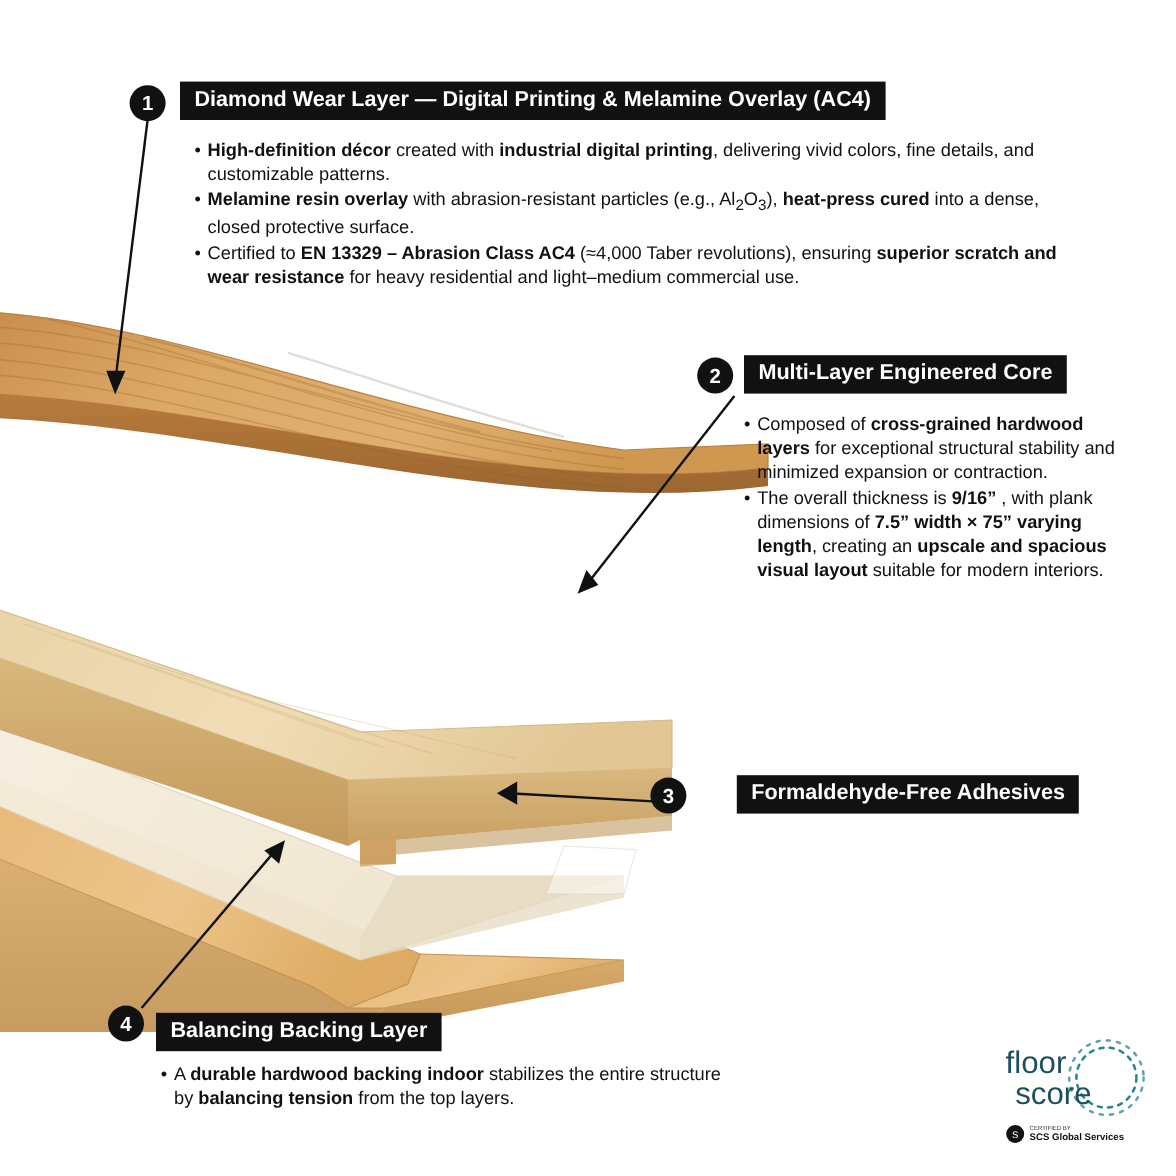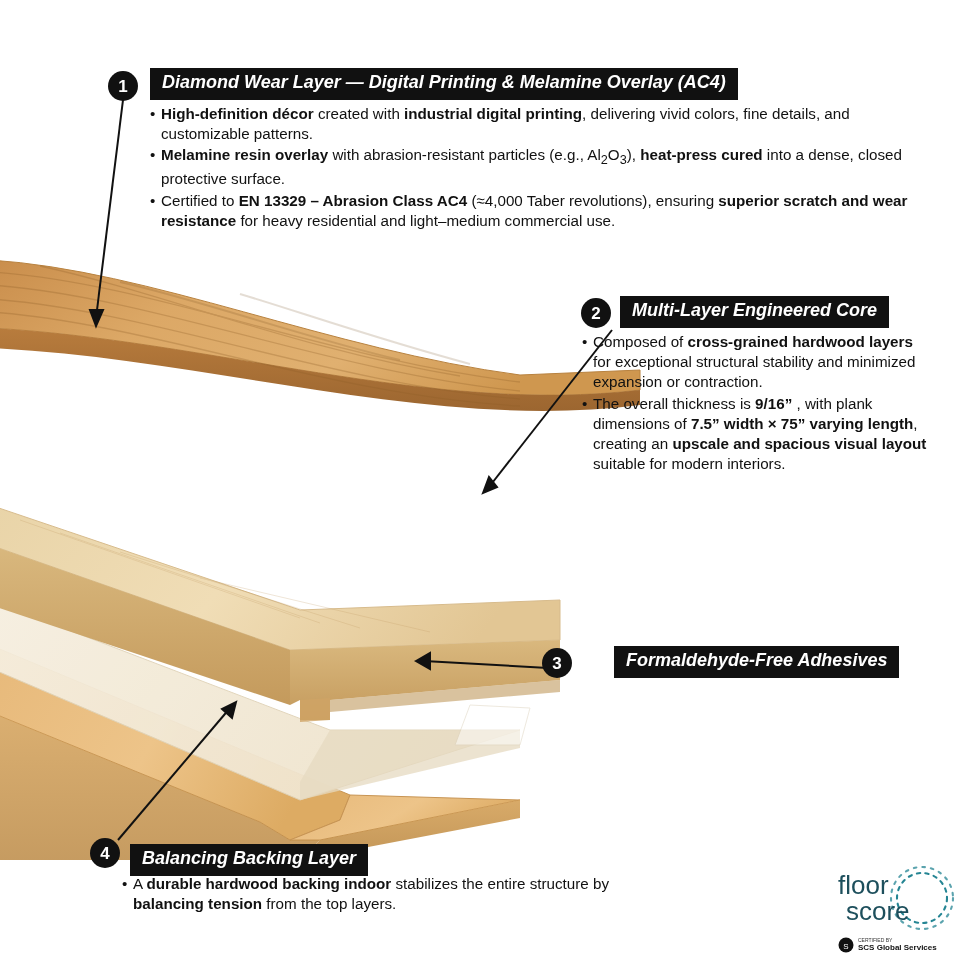--- a/index.html
+++ b/index.html
@@ -30,26 +30,25 @@
 
   
   .hdr {
     position:absolute;
     background:#111; color:#fff;
     font-weight:bold;
     padding:5px 12px 7px 12px;
     font-size:18px;
     white-space:nowrap;
     line-height:1.1;
-    font-style:italic;
   }
 
   
   .body-block { position:absolute; font-size:15.2px; line-height:1.33; color:#111; }
-  .body-block ul { list-style:none; margin:0; padding:0; }
+  .body-block ul { list-style:none; margin:12px; padding:0; }
   .body-block li { position:relative; padding-left:11px; margin-bottom:1px; }
   .body-block li:before {
     content:"\2022"; position:absolute; left:0; top:0;
   }
   b { font-weight:bold; }
 
   
   .leader { position:absolute; left:0; top:0; width:980px; height:980px; pointer-events:none; }
 
   
@@ -169,21 +168,21 @@
       <li><b>High-definition décor</b> created with <b>industrial digital printing</b>, delivering vivid colors, fine details, and customizable patterns.</li>
       <li><b>Melamine resin overlay</b> with abrasion-resistant particles (e.g., Al<sub>2</sub>O<sub>3</sub>), <b>heat-press cured</b> into a dense, closed protective surface.</li>
       <li>Certified to <b>EN 13329 – Abrasion Class AC4</b> (≈4,000 Taber revolutions), ensuring <b>superior scratch and wear resistance</b> for heavy residential and light–medium commercial use.</li>
     </ul>
   </div>
 
   <div class="num" style="left:581px; top:298px;">
       <span>2</span>
     </div>
   <div class="hdr" style="left:620px; top:296px;"><span>Multi-Layer Engineered Core</span></div>
-  <div class="body-block" style="left:582px; top:332px; width:350px;">
+  <div class="body-block" style="left:608px; top:332px; width:350px;">
     <ul>
       <li>Composed of <b>cross-grained hardwood layers</b> for exceptional structural stability and minimized expansion or contraction.</li>
       <li>The overall thickness is <b>9/16” </b>, with plank dimensions of <b>7.5” width × 75” varying length</b>, creating an <b>upscale and spacious visual layout</b> suitable for modern interiors.</li>
     </ul>
   </div>
 
   <div class="num" style="left:542px; top:648px;">
       <span>3</span>
     </div>
   <div class="hdr" style="left:614px; top:646px;"><span>Formaldehyde-Free Adhesives</span></div>

